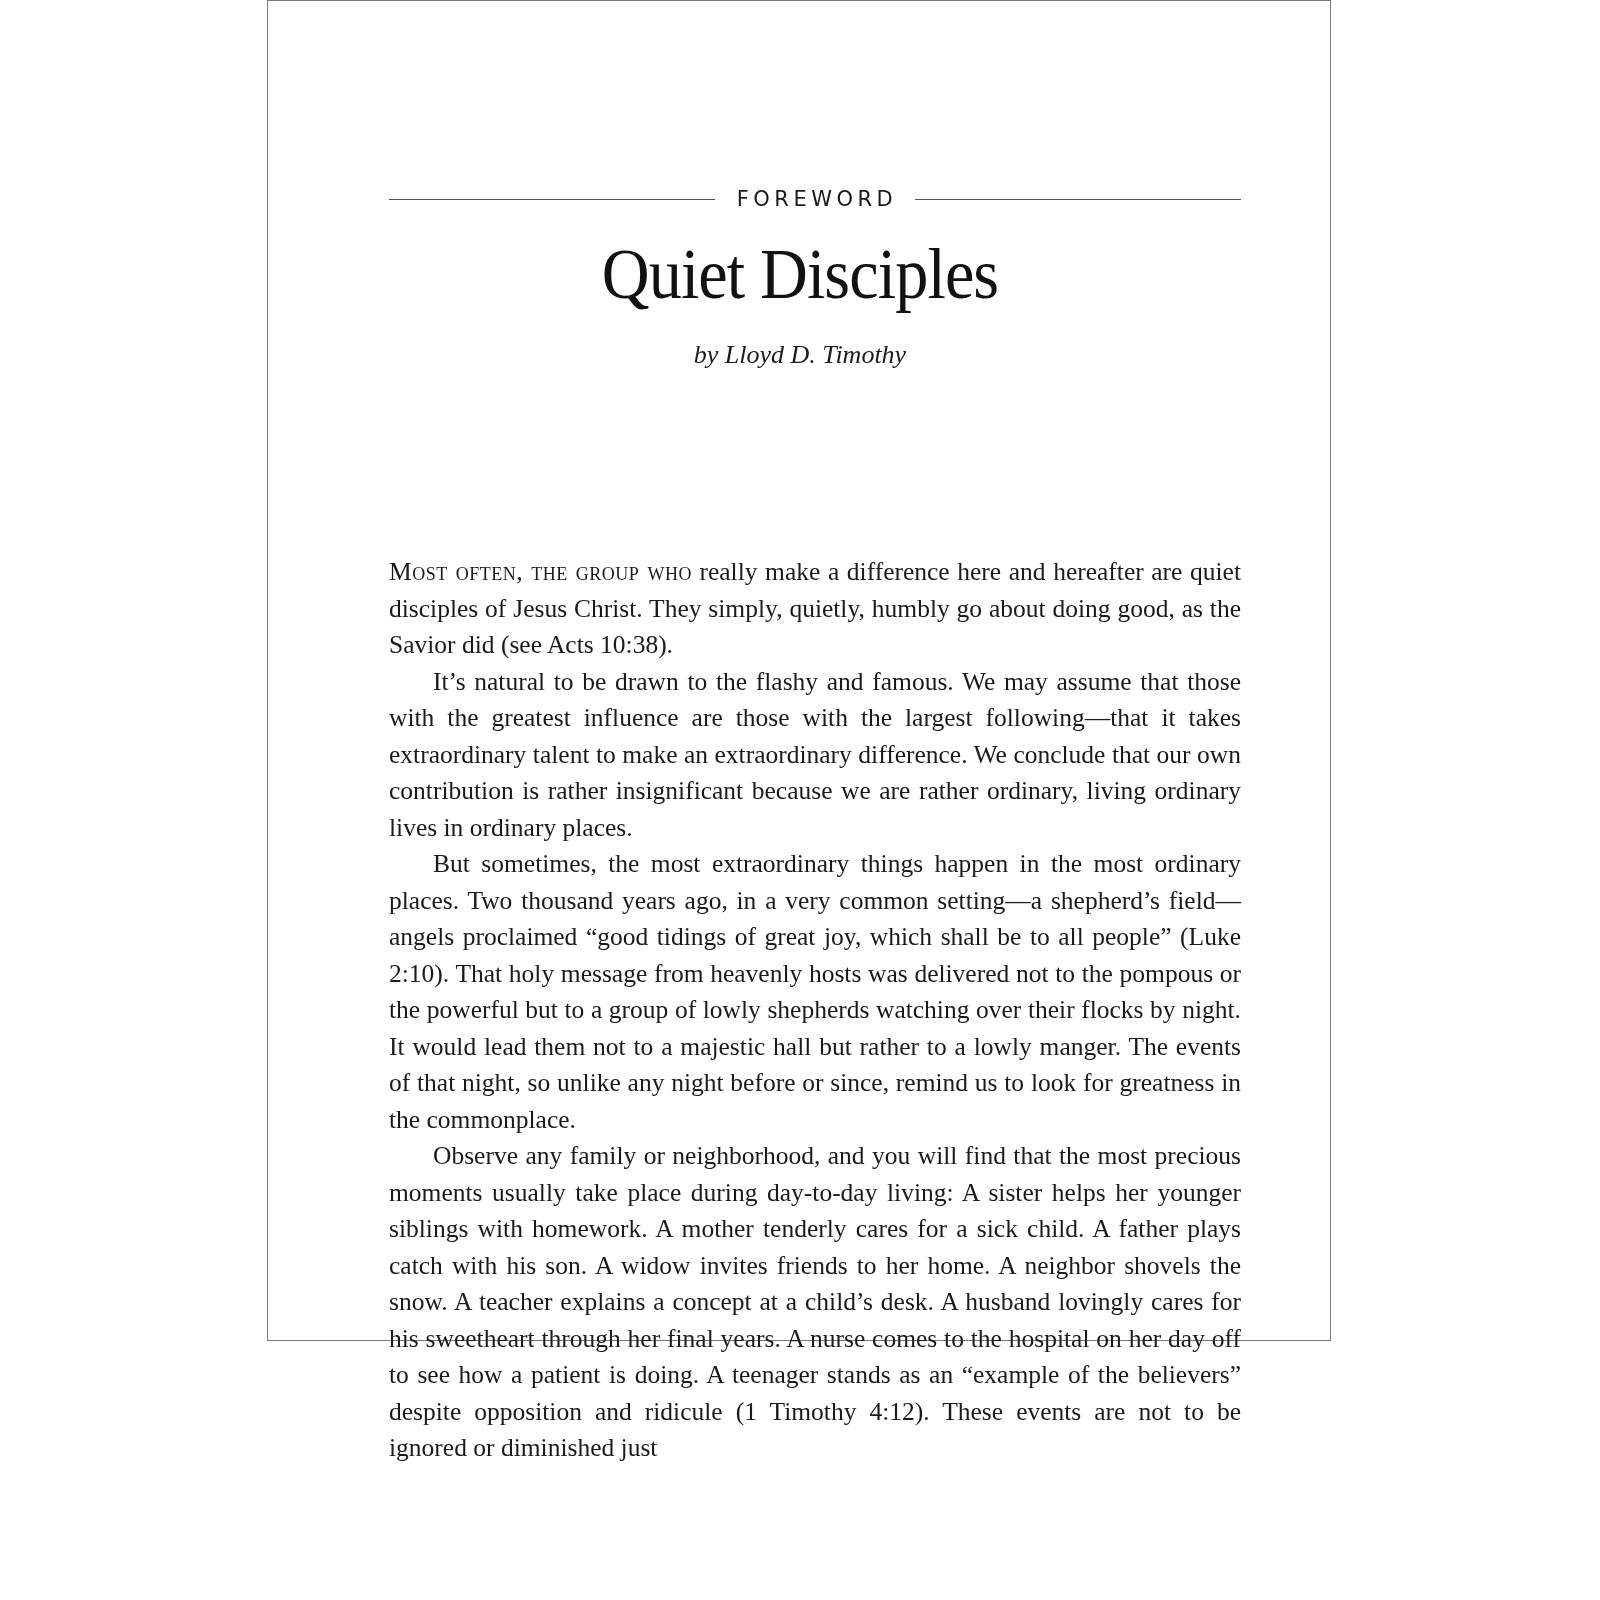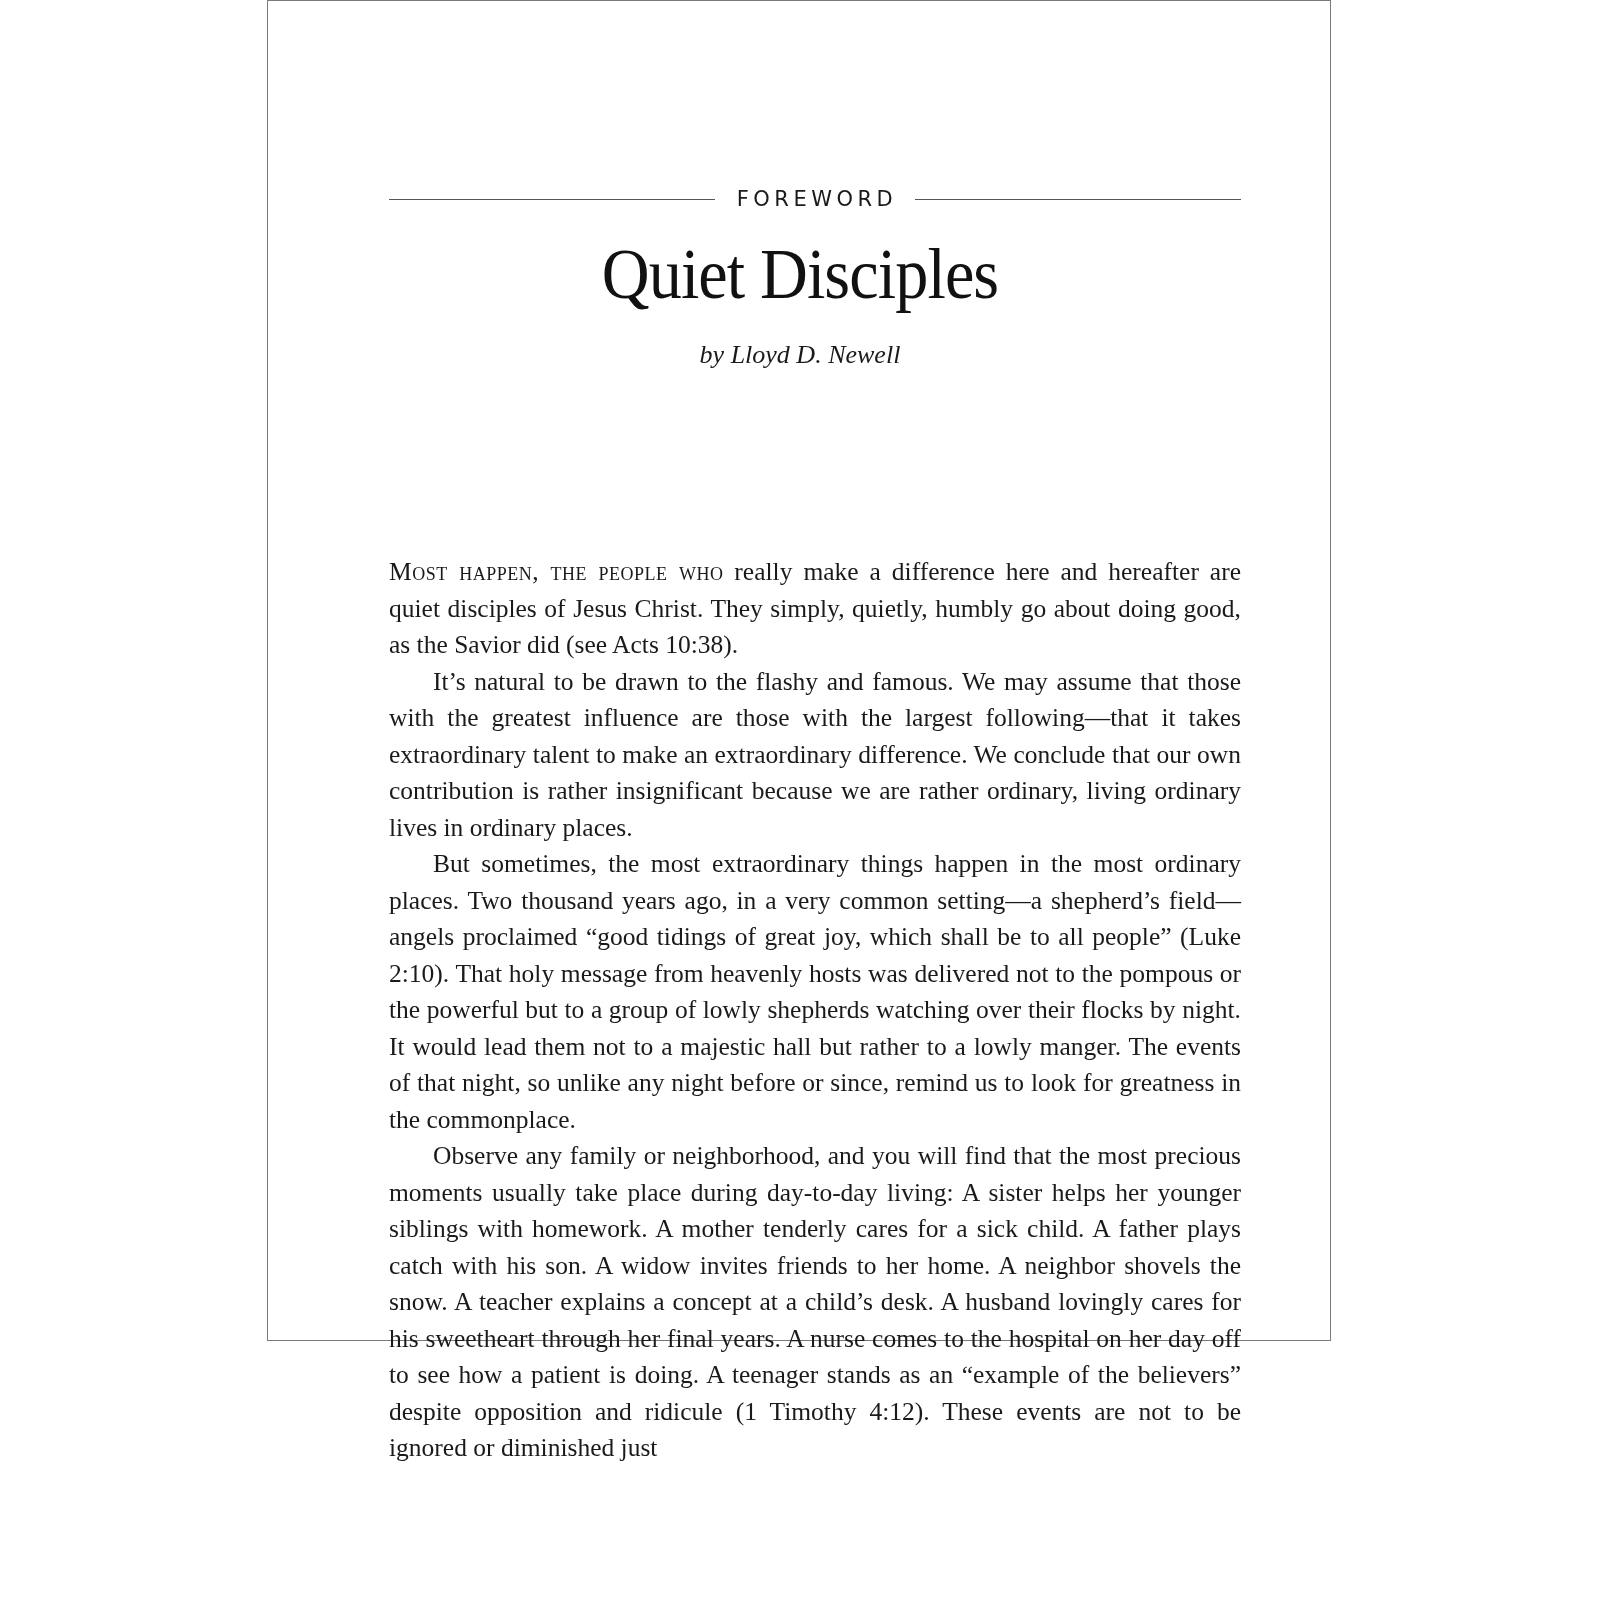--- a/index.html
+++ b/index.html
@@ -101,22 +101,22 @@
 <div class="page">
 
   <div class="header-rule-row">
     <div class="rule"></div>
     <span class="section-label">FOREWORD</span>
     <div class="rule"></div>
   </div>
 
   <h1 class="chapter-title">Quiet Disciples</h1>
 
-  <div class="byline">by Lloyd D. Newell</div>
+  <div class="byline">by Lloyd D. Timothy</div>
 
   <div class="body-text">
-    <p class="first"><span class="smallcaps-lead">Most happen, the people who</span><span> really make a difference here and hereafter are quiet disciples of Jesus Christ. They simply, quietly, humbly go about doing good, as the Savior did (see Acts 10:38).</span></p>
+    <p class="first"><span class="smallcaps-lead">Most often, the group who</span><span> really make a difference here and hereafter are quiet disciples of Jesus Christ. They simply, quietly, humbly go about doing good, as the Savior did (see Acts 10:38).</span></p>
     <p>It’s natural to be drawn to the flashy and famous. We may assume that those with the greatest influence are those with the largest following—that it takes extraordinary talent to make an extraordinary difference. We conclude that our own contribution is rather insignificant because we are rather ordinary, living ordinary lives in ordinary places.</p>
     <p>But sometimes, the most extraordinary things happen in the most ordinary places. Two thousand years ago, in a very common setting—a shepherd’s field—angels proclaimed “good tidings of great joy, which shall be to all people” (Luke 2:10). That holy message from heavenly hosts was delivered not to the pompous or the powerful but to a group of lowly shepherds watching over their flocks by night. It would lead them not to a majestic hall but rather to a lowly manger. The events of that night, so unlike any night before or since, remind us to look for greatness in the commonplace.</p>
     <p>Observe any family or neighborhood, and you will find that the most precious moments usually take place during day-to-day living: A sister helps her younger siblings with homework. A mother tenderly cares for a sick child. A father plays catch with his son. A widow invites friends to her home. A neighbor shovels the snow. A teacher explains a concept at a child’s desk. A husband lovingly cares for his sweetheart through her final years. A nurse comes to the hospital on her day off to see how a patient is doing. A teenager stands as an “example of the believers” despite opposition and ridicule (1 Timothy 4:12). These events are not to be ignored or diminished just</p>
   </div>
 
 </div>
 
 </body></html>

